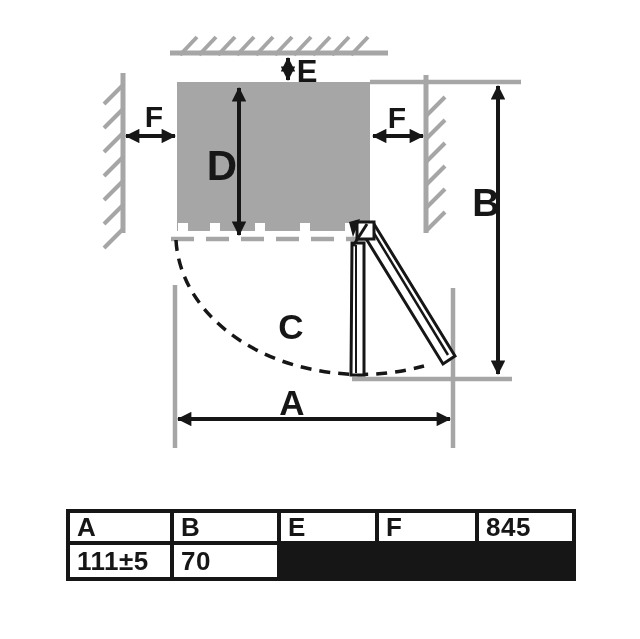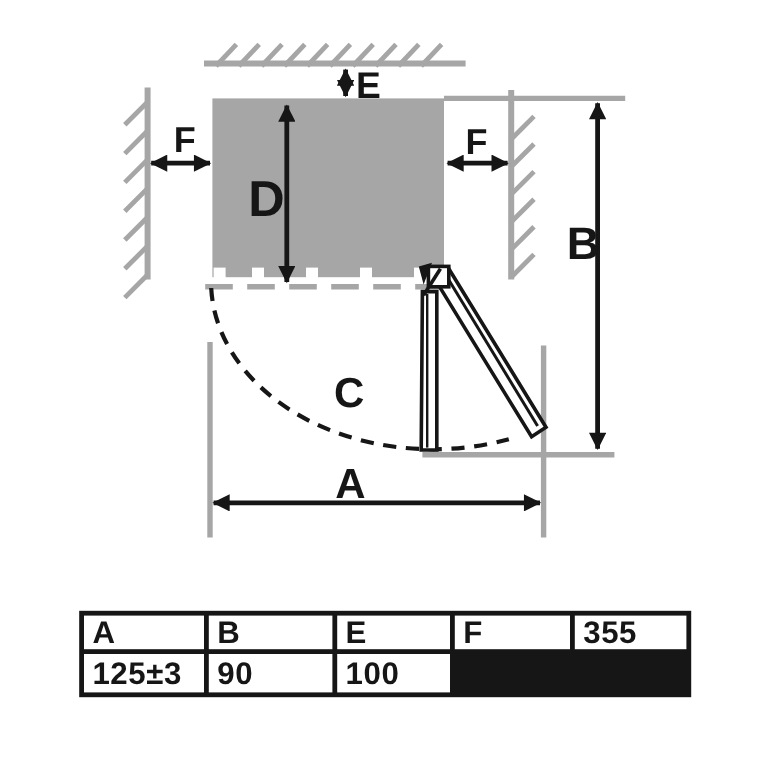--- a/index.html
+++ b/index.html
@@ -118,19 +118,18 @@
     <text x="291" y="339" font-size="35" text-anchor="middle">C</text>
     <text x="292" y="415" font-size="35" text-anchor="middle">A</text>
   </svg>
 
   
   <div class="dim-table">
     <div class="cell">A</div>
     <div class="cell">B</div>
     <div class="cell">E</div>
     <div class="cell">F</div>
-    <div class="cell">355</div>
-    <div class="cell">125±3</div>
-    <div class="cell">90</div>
-    <div class="cell">100</div>
+    <div class="cell">845</div>
+    <div class="cell">111±5</div>
+    <div class="cell">70</div>
   </div>
 
 </div>
 
 </body></html>

